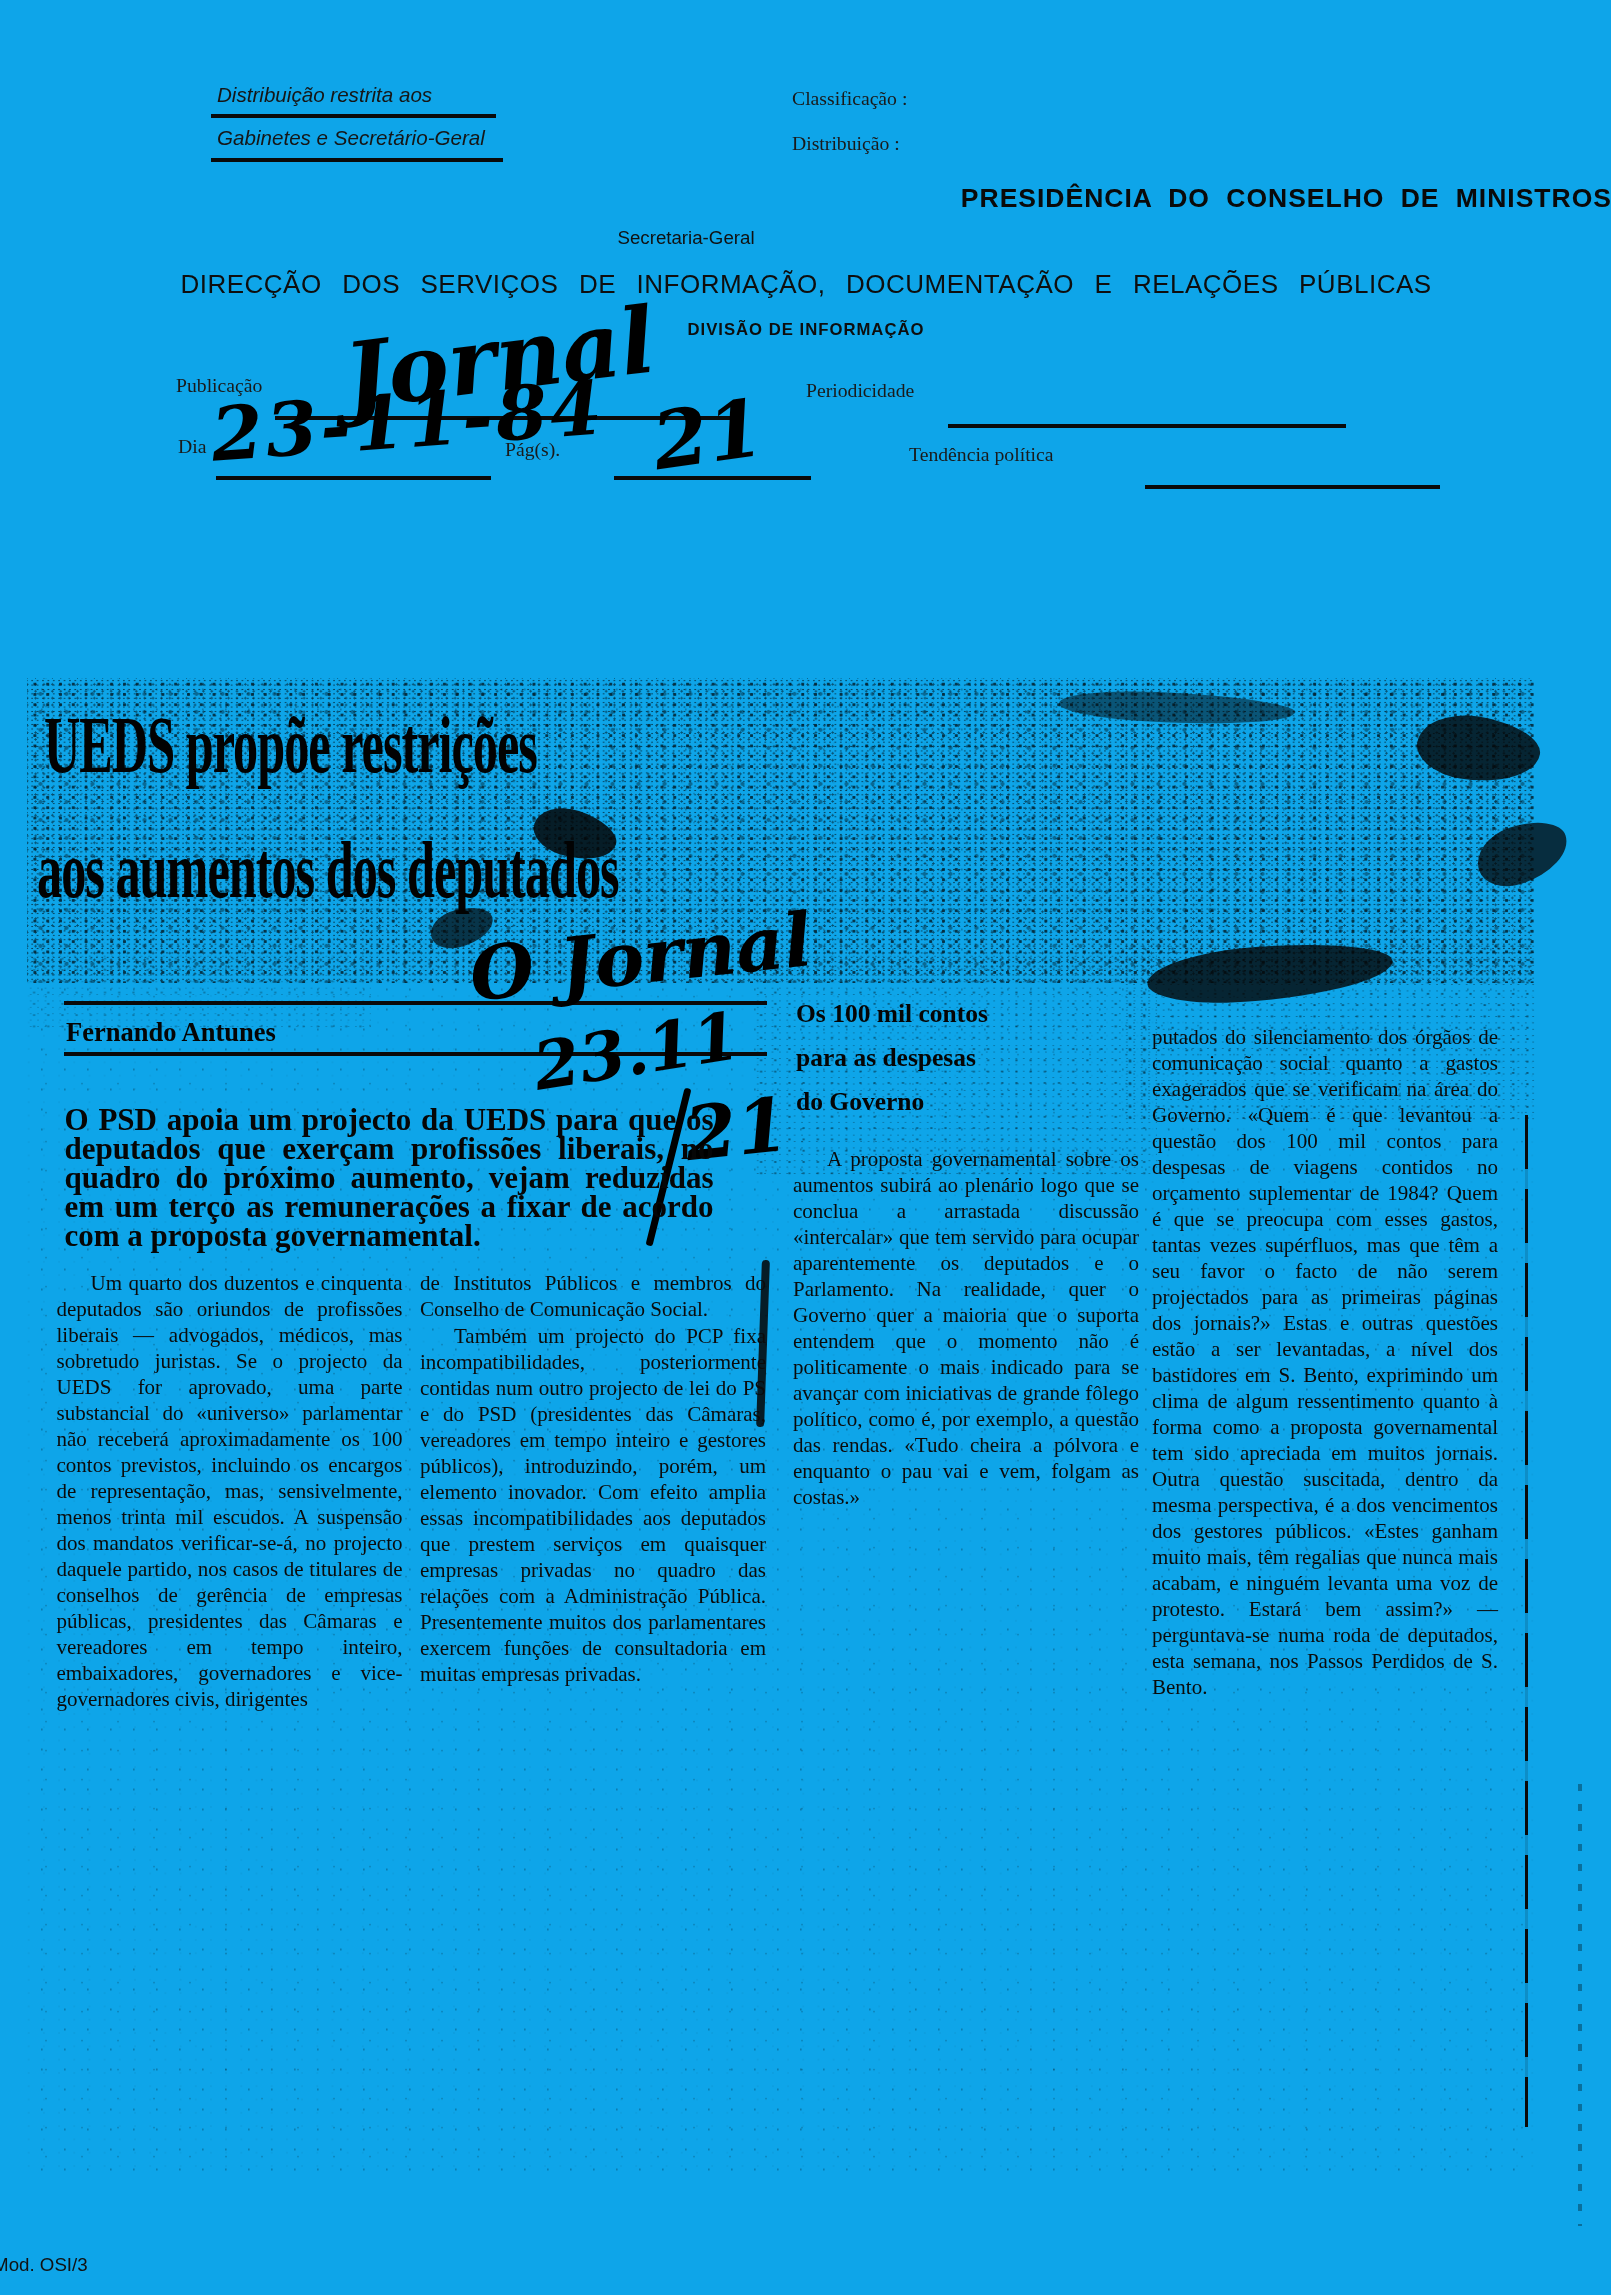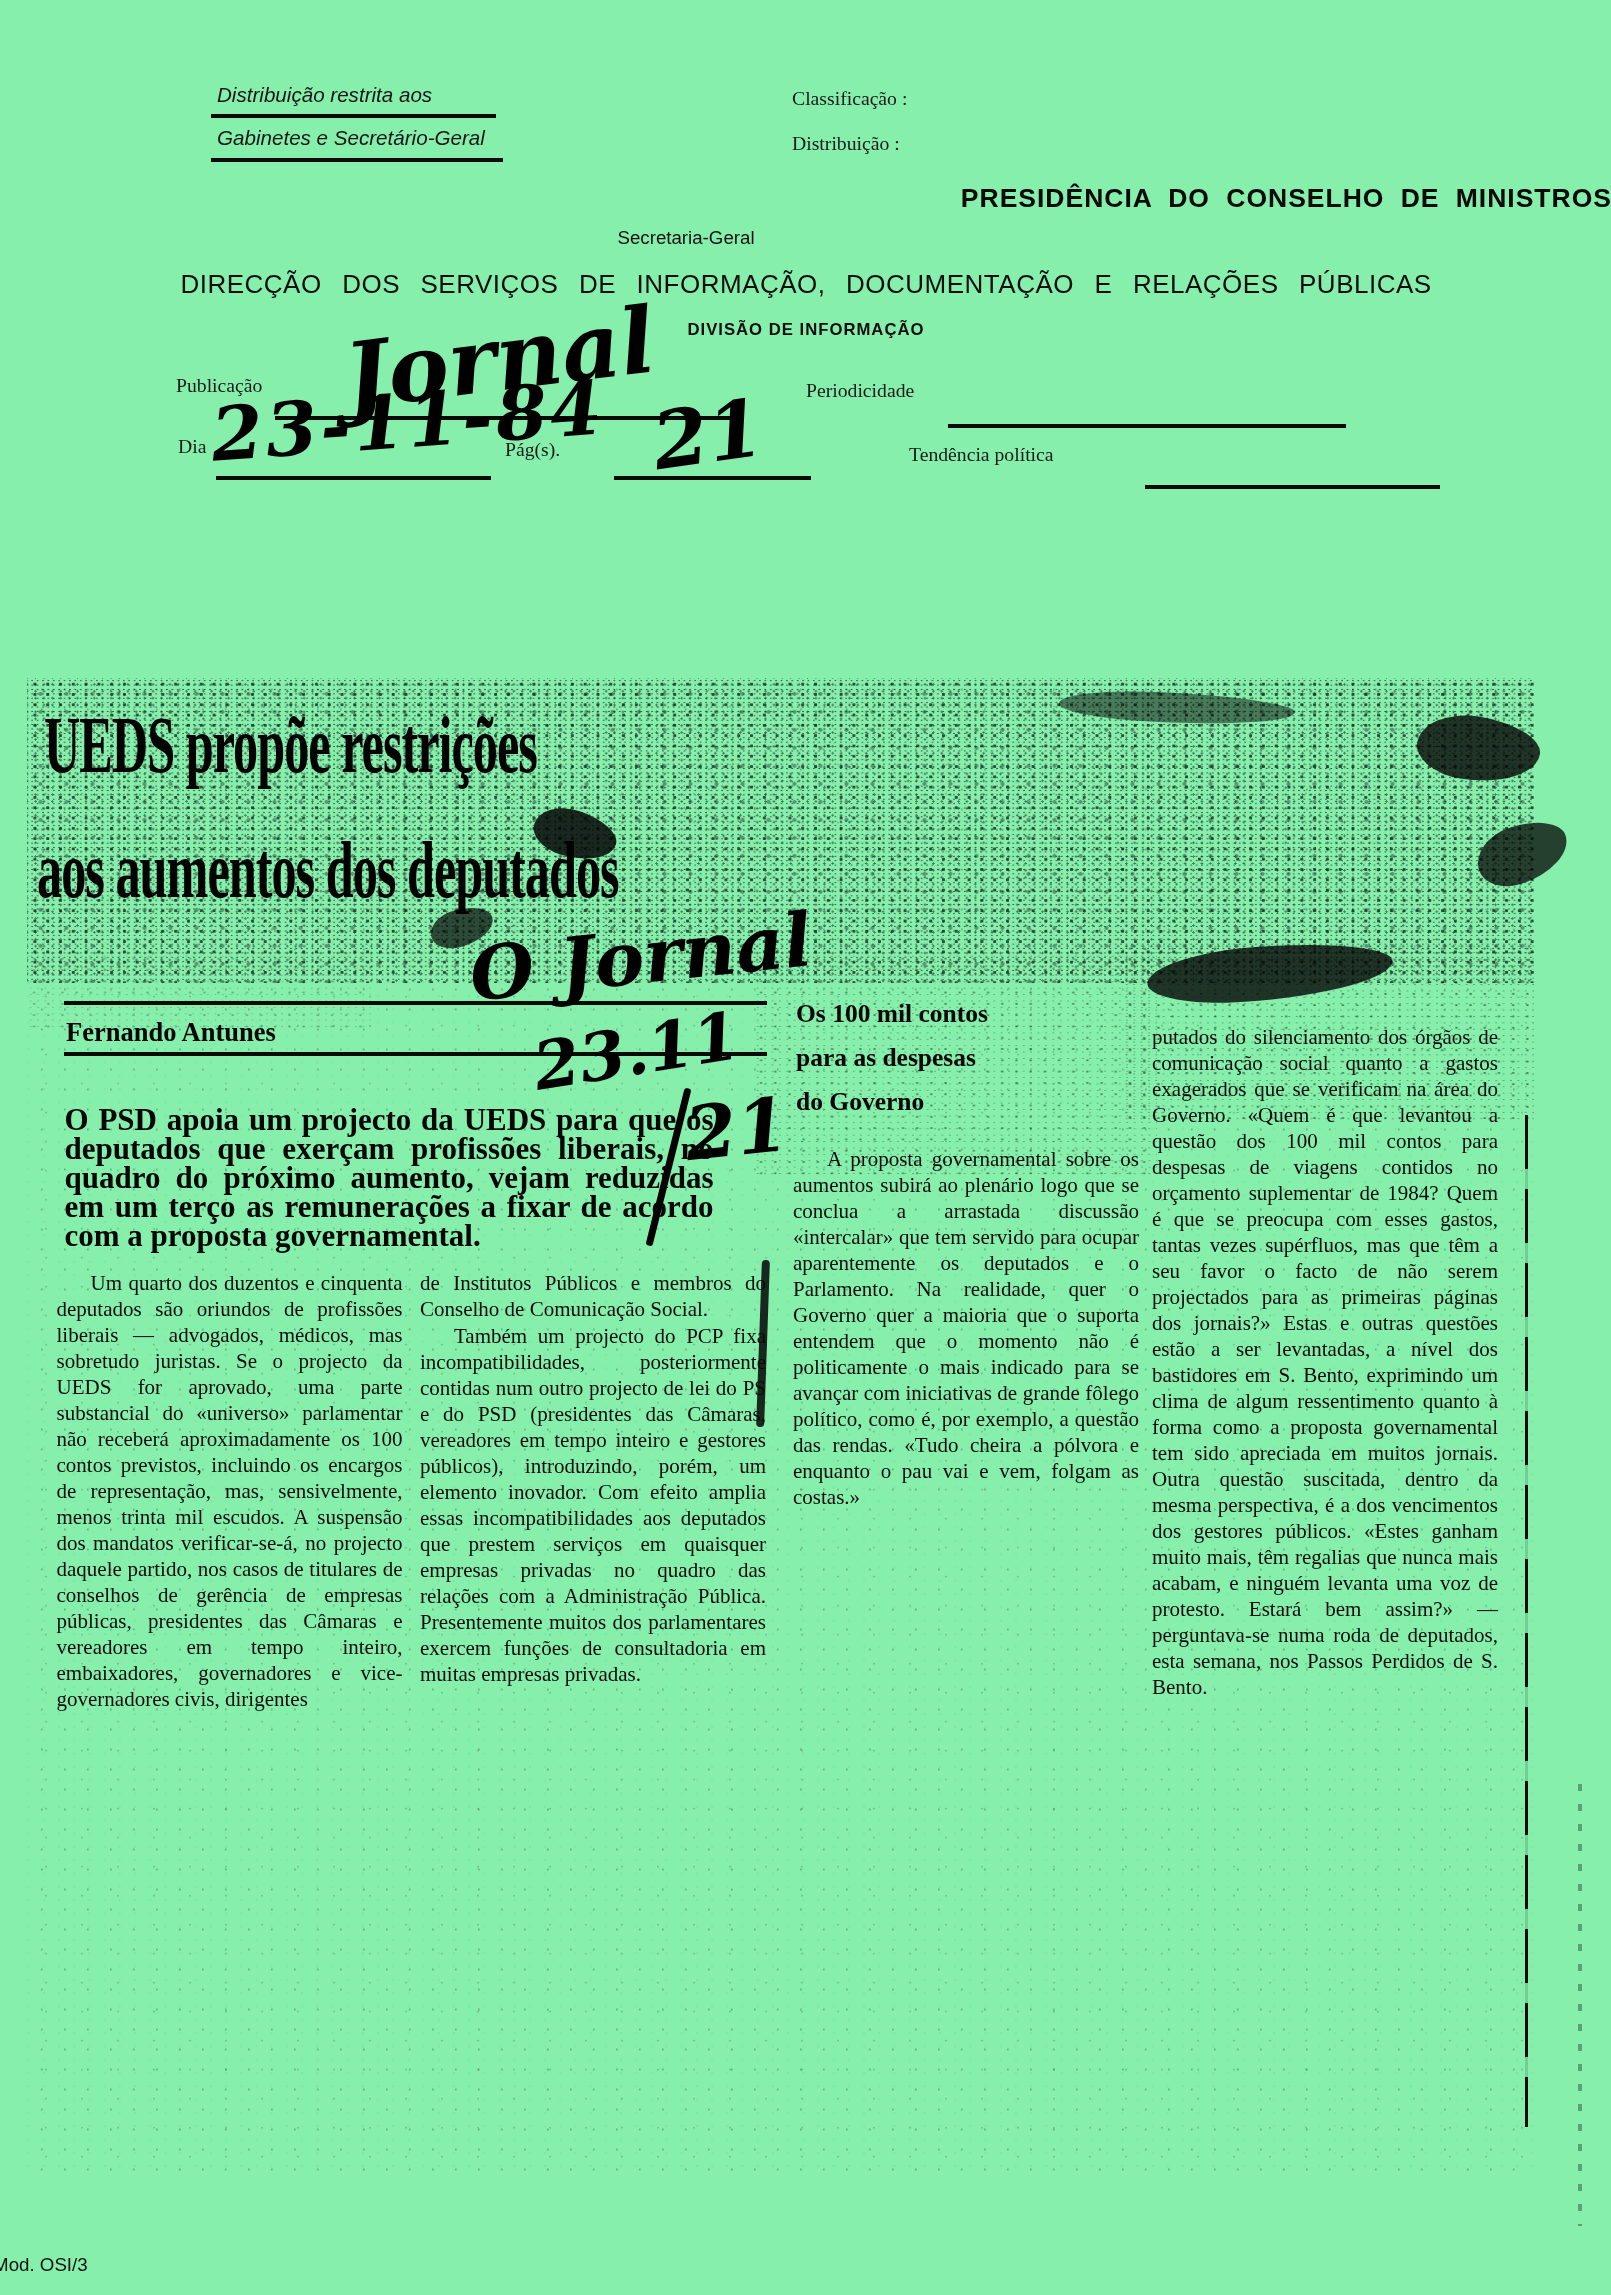--- a/index.html
+++ b/index.html
@@ -1,16 +1,16 @@
 <!DOCTYPE html>
 <html lang="pt" style="font-size:7.9px"><head>
 <meta charset="utf-8">
 <style>
   html,body{margin:0;padding:0;background:#9a9a9a;}
-  .page{position:relative;width:1612px;height:2295px;background:#86efac;overflow:hidden;
+  .page{position:relative;width:1612px;height:2295px;background:#0ea5e9;overflow:hidden;
         font-family:"Liberation Serif",serif;color:#0d0d0d;}
   .abs{position:absolute;}
 
   
   .hdr-italic{font-family:"Liberation Sans",sans-serif;font-style:italic;font-size:20.6px;color:#161616;}
   .bar{background:#0a0a0a;height:3.9px;}
   .hdr-label{font-family:Liberation Serif, serif;font-size:19.7px;color:#1a1a1a;}
   .org-title{font-family:"Liberation Sans",sans-serif;font-weight:bold;font-size:26.5px;letter-spacing:1px;word-spacing:7.9px;color:#0a0a0a;}
   .org-sub{font-family:"Liberation Sans",sans-serif;font-size:18.7px;color:#111;}
   .org-dir{font-family:"Liberation Sans",sans-serif;font-size:26px;letter-spacing:0.5px;word-spacing:12.8px;color:#0e0e0e;}

